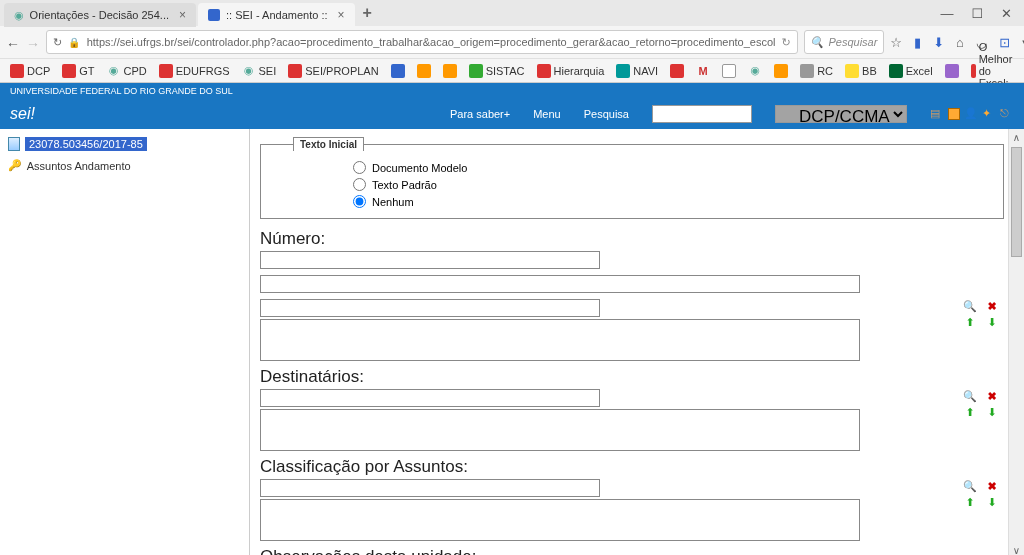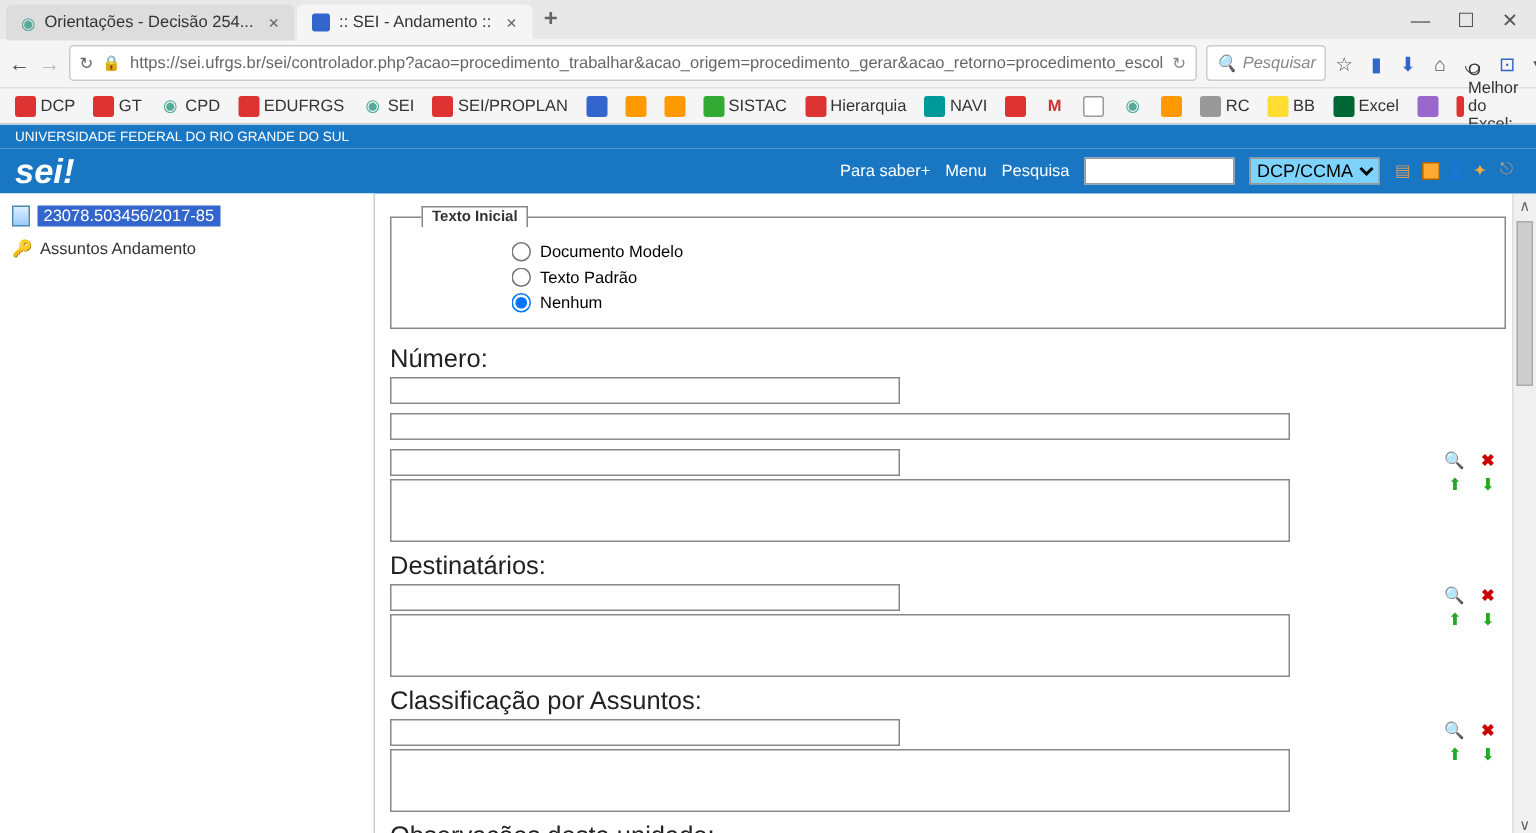--- a/index.html
+++ b/index.html
@@ -23,37 +23,37 @@
 .chrome-icons { display:flex; gap:12px; align-items:center; font-size:13px; color:#555; }
 
 .bookmark-row { display:flex; align-items:center; height:24px; padding:0 6px; gap:4px; font-size:11px; background:#f5f5f5; border-top:1px solid #e0e0e0; }
 .bm-item { display:flex; align-items:center; gap:3px; padding:2px 4px; color:#333; }
 .bm-icon { width:14px; height:14px; display:inline-flex; align-items:center; justify-content:center; font-size:11px; }
 
 
 .page { background:#fff; height:calc(555px - 82px); overflow:hidden; position:relative; }
 .inst-bar { background:#1976c2; color:#fff; font-size:9px; padding:3px 10px; }
 .sei-bar { background:#1976c2; color:#fff; display:flex; align-items:center; padding:4px 10px; height:30px; }
-.sei-logo { font-size:23px; font-weight:bold; font-style:italic; }
-.sei-right { margin-left:auto; display:flex; align-items:center; gap:10px; font-size:11px; }
+.sei-logo { font-size:16px; font-weight:normal; font-style:italic; }
+.sei-right { margin-left:auto; display:flex; align-items:center; gap:23px; font-size:11px; }
 .pesq-input { width:100px; height:18px; border:1px solid #999; font-size:11px; padding:0 3px; }
-.unit-select { height:18px; font-size:12px; border:1px solid #999; background:#7dd3fc; }
+.unit-select { height:18px; font-size:17px; border:1px solid #999; background:#a3a3a3;padding-left:19px; }
 .toolbar-icons { display:flex; gap:4px; align-items:center; }
 .tb-icon { width:14px; height:14px; display:inline-block; }
 
 .main-split { display:flex; height:calc(100% - 44px); }
 .left-pane { width:250px; border-right:1px solid #ccc; padding:8px; background:#fff; }
 .proc-link { display:flex; align-items:center; gap:5px; margin-bottom:8px; }
 .proc-num { background:#3366cc; color:#fff; padding:1px 4px; font-size:11px; }
 .consult-link { display:flex; align-items:center; gap:5px; color:#333; font-size:11px; }
 .right-pane { flex:1; overflow-y:auto; padding:8px 20px 8px 10px; position:relative; }
 .right-pane::-webkit-scrollbar { width:16px; }
 .right-pane::-webkit-scrollbar-thumb { background:#ccc; border:1px solid #999; }
 
-fieldset { border:1px solid #888; margin-bottom:10px; padding:8px 20px; }
+fieldset { border:1px solid #888; margin-bottom:10px; padding:8px 32px; }
 legend { font-size:10px; font-weight:bold; color:#333; border:1px solid #888; border-bottom:none; padding:1px 6px; background:#fff; }
 .radio-row { display:flex; align-items:center; gap:6px; padding:2px 0; margin-left:60px; font-size:11px; }
 .radio-row input { margin:0; }
 
 .form-group { margin-bottom:6px; }
 .form-group > label { display:block; font-size:17px; color:#222; margin-bottom:2px; }
 .text-input { height:18px; border:1px solid #888; width:340px; font-size:11px; padding:0 3px; }
 .text-input.full { width:600px; }
 .multi-row { display:flex; align-items:flex-start; gap:6px; }
 .multi-box { flex:1; max-width:600px; }

